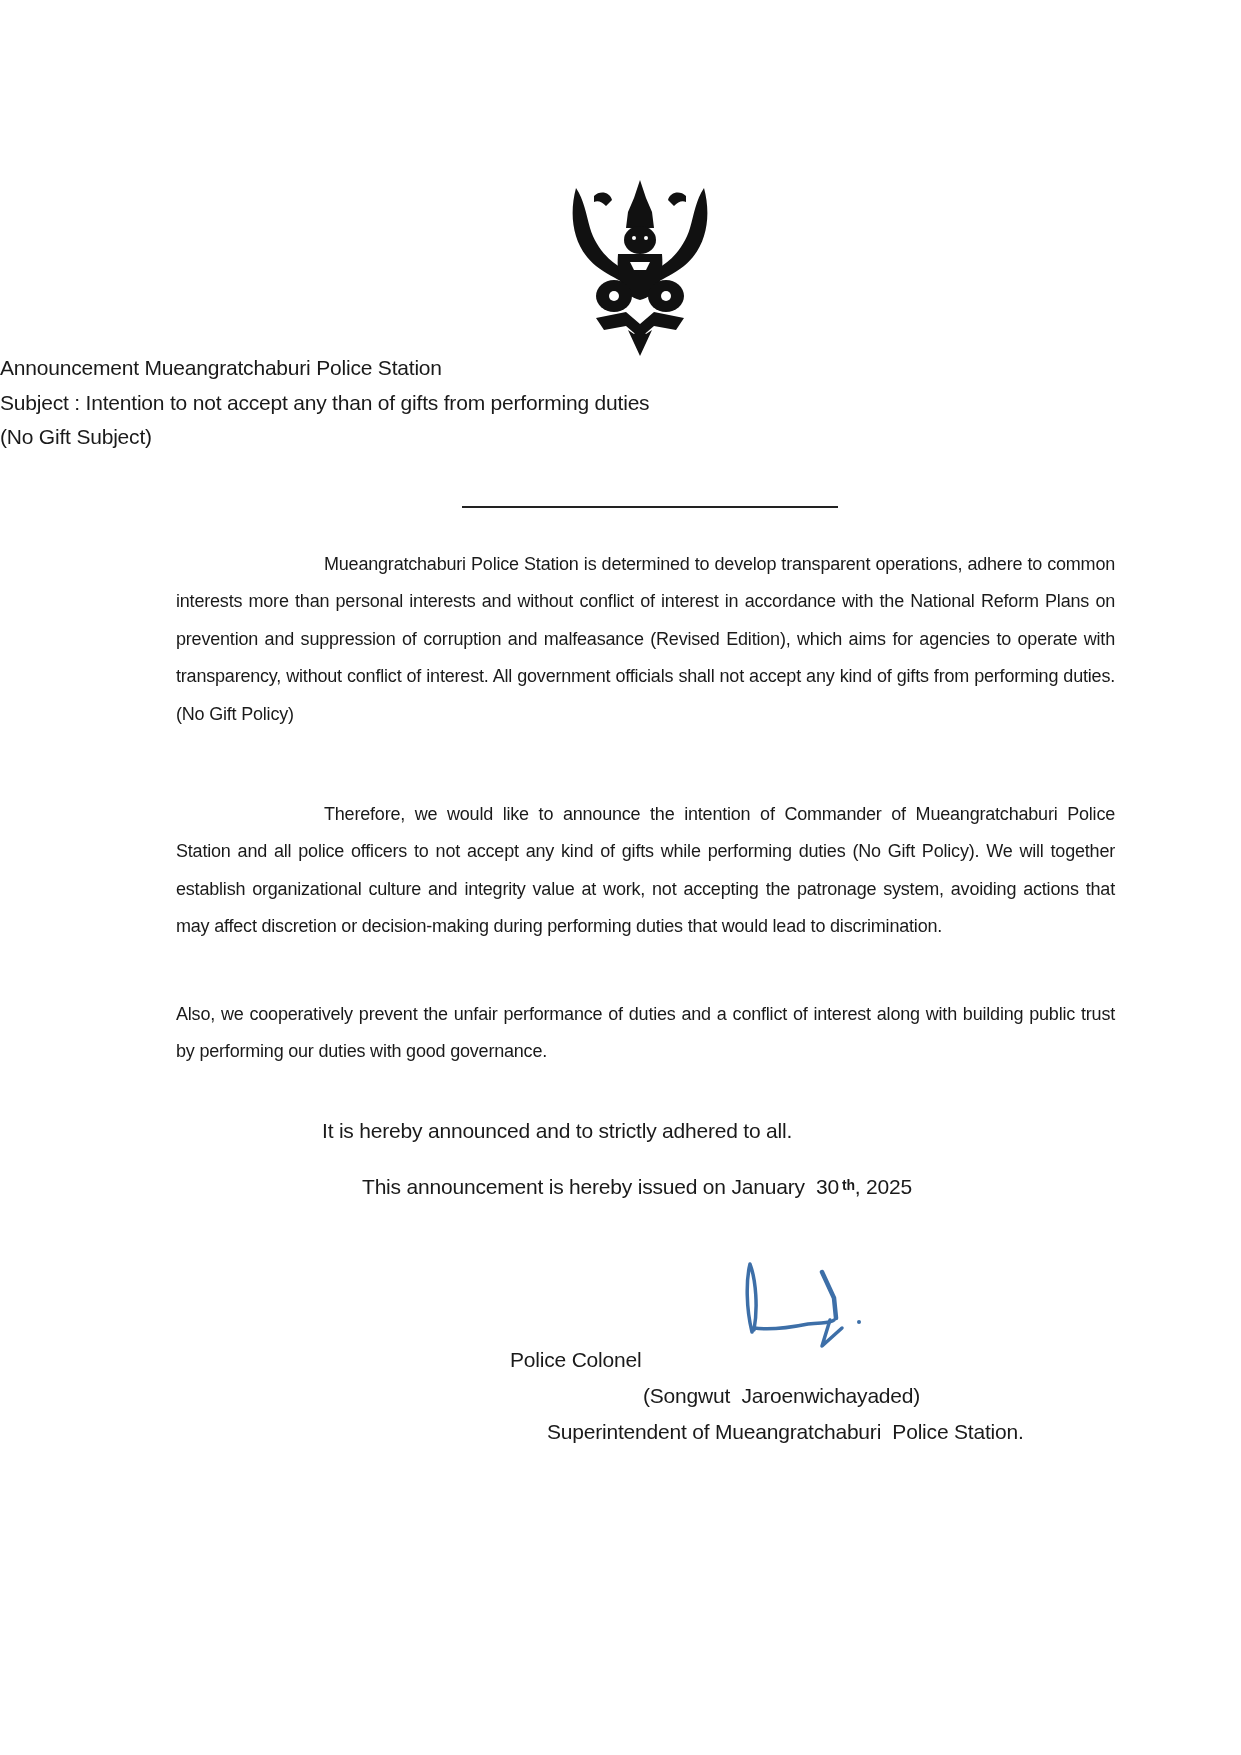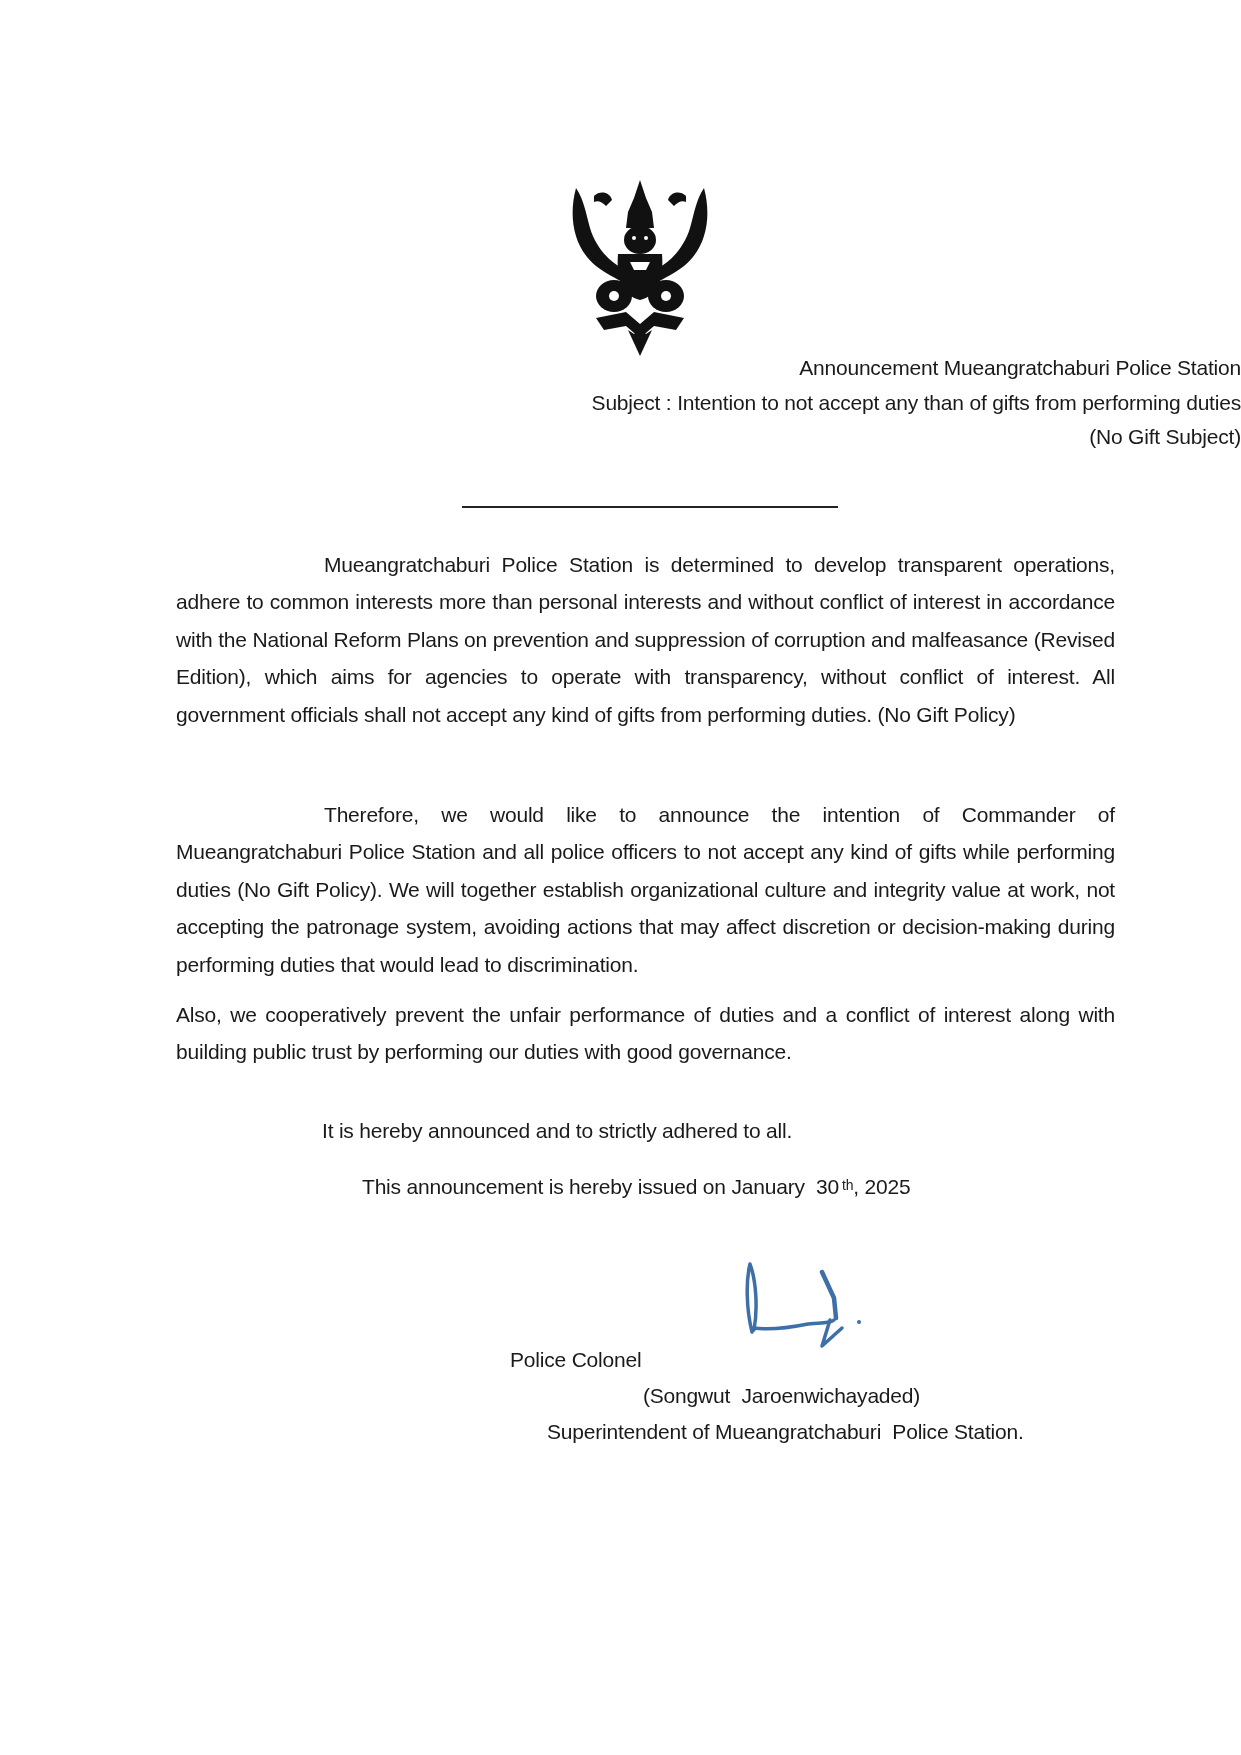--- a/index.html
+++ b/index.html
@@ -4,35 +4,35 @@
 <style>
   html, body { margin: 0; padding: 0; background: #ffffff; }
   body {
     width: 1241px; height: 1755px; position: relative; overflow: hidden;
     font-family: "Liberation Sans", "DejaVu Sans", sans-serif;
     color: #1a1a1a;
   }
   .page { position: absolute; left: 0; top: 0; width: 1241px; height: 1755px; background: #fff; }
   .emblem { position: absolute; left: 566px; top: 178px; width: 148px; height: 180px; }
   .center-line {
-    position: absolute; left: 0; width: 1241px; text-align: right;
+    position: absolute; left: 0; width: 1241px; text-align: left;
     font-size: 21px; line-height: 28px; letter-spacing: -0.2px;
   }
   .divider {
     position: absolute; left: 462px; top: 506px; width: 376px; height: 0;
     border-top: 2px solid #222;
   }
   .para {
     position: absolute; left: 176px; width: 939px;
-    font-size: 21px; line-height: 37.4px; text-align: justify;
+    font-size: 18px; line-height: 37.4px; text-align: justify;
     letter-spacing: -0.2px;
   }
   .para .indent { display: inline-block; width: 148px; }
   .line { position: absolute; font-size: 21px; line-height: 28px; letter-spacing: -0.2px; white-space: nowrap; margin-top: 28px; }
-  sup { font-size: 14px; position: relative; top: -4px; vertical-align: baseline; margin-left: 3px; }
+  sup { font-size: 14px; position: relative; top: -4px; vertical-align: baseline; margin-left: 3px; font-weight: bold; }
   .signature { position: absolute; left: 738px; top: 1258px; width: 130px; height: 92px; }
 </style>
 </head>
 <body>
 
 <div class="page">
 
   <svg class="emblem" viewBox="0 0 148 180">
     <g fill="#111">
 

